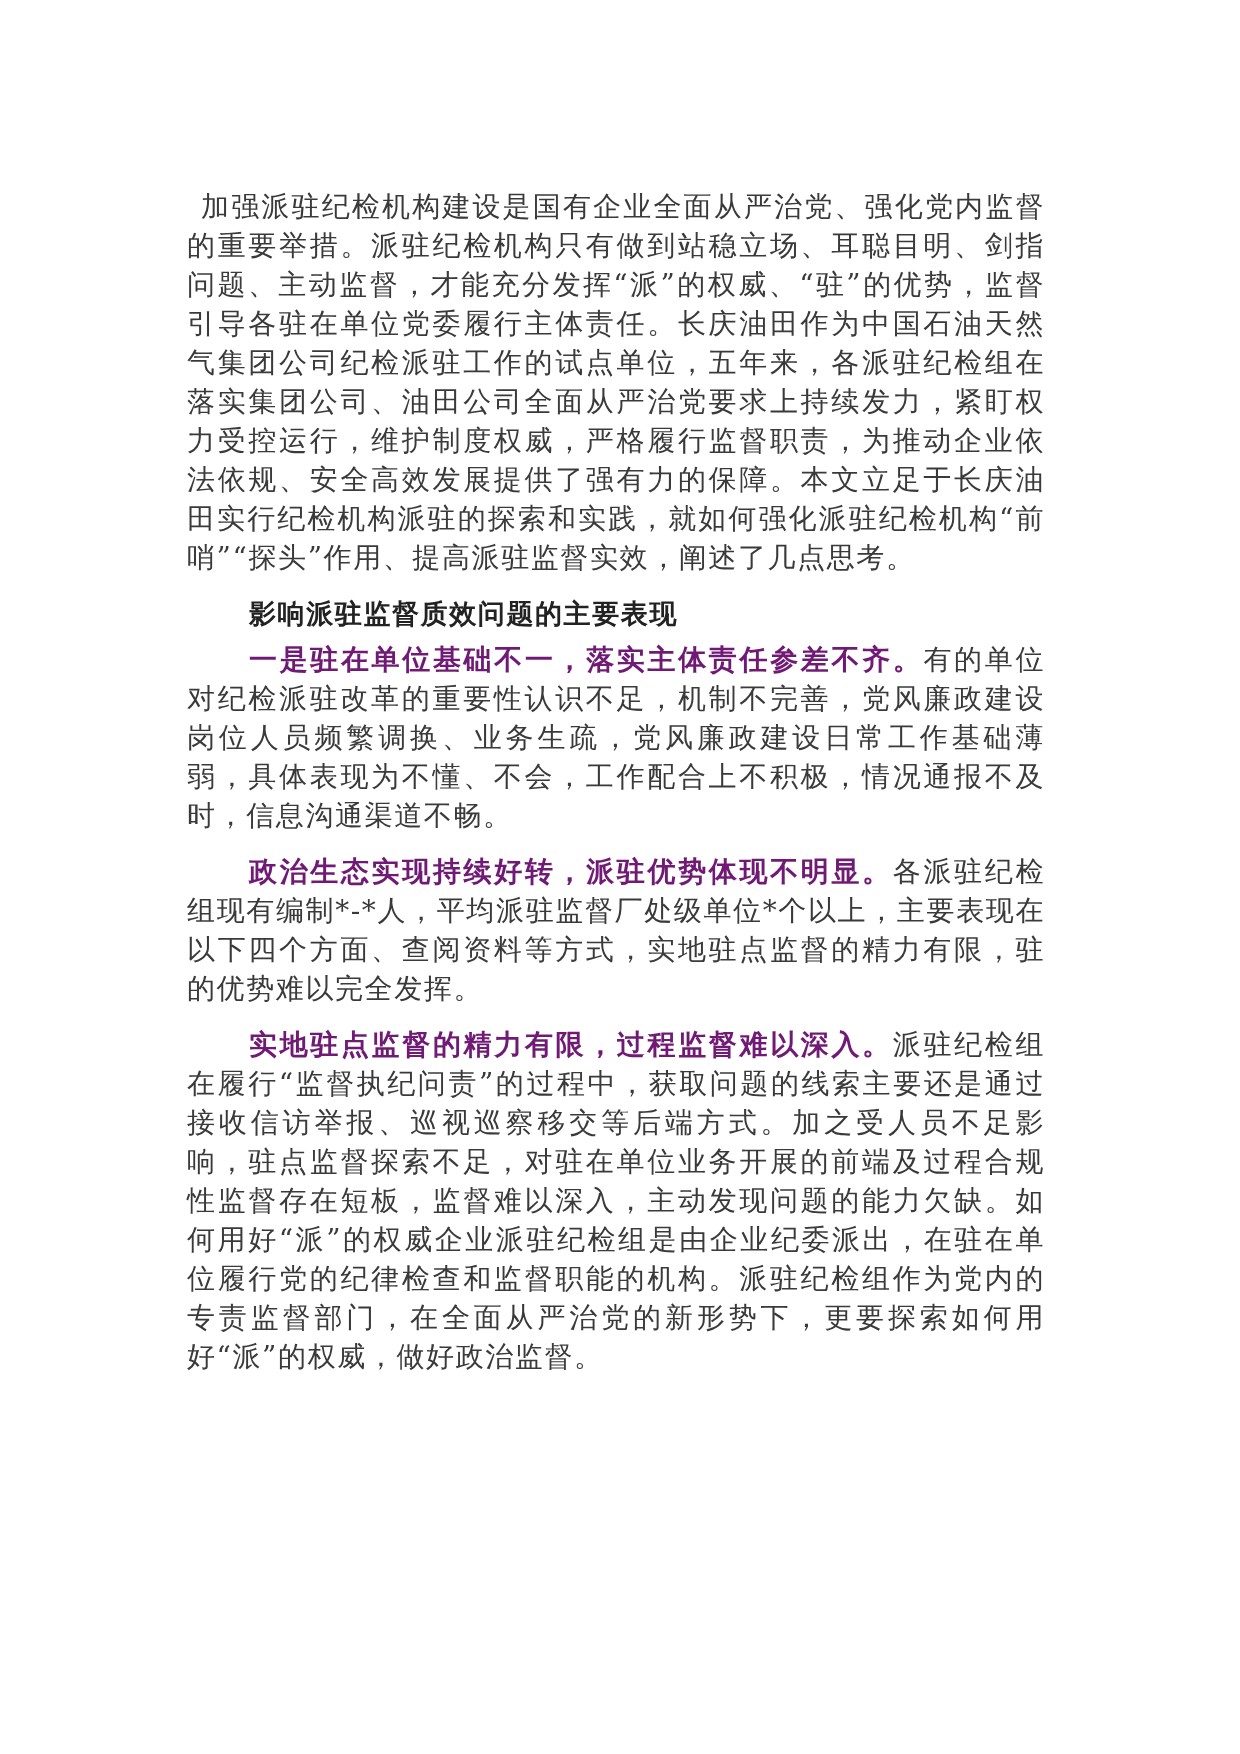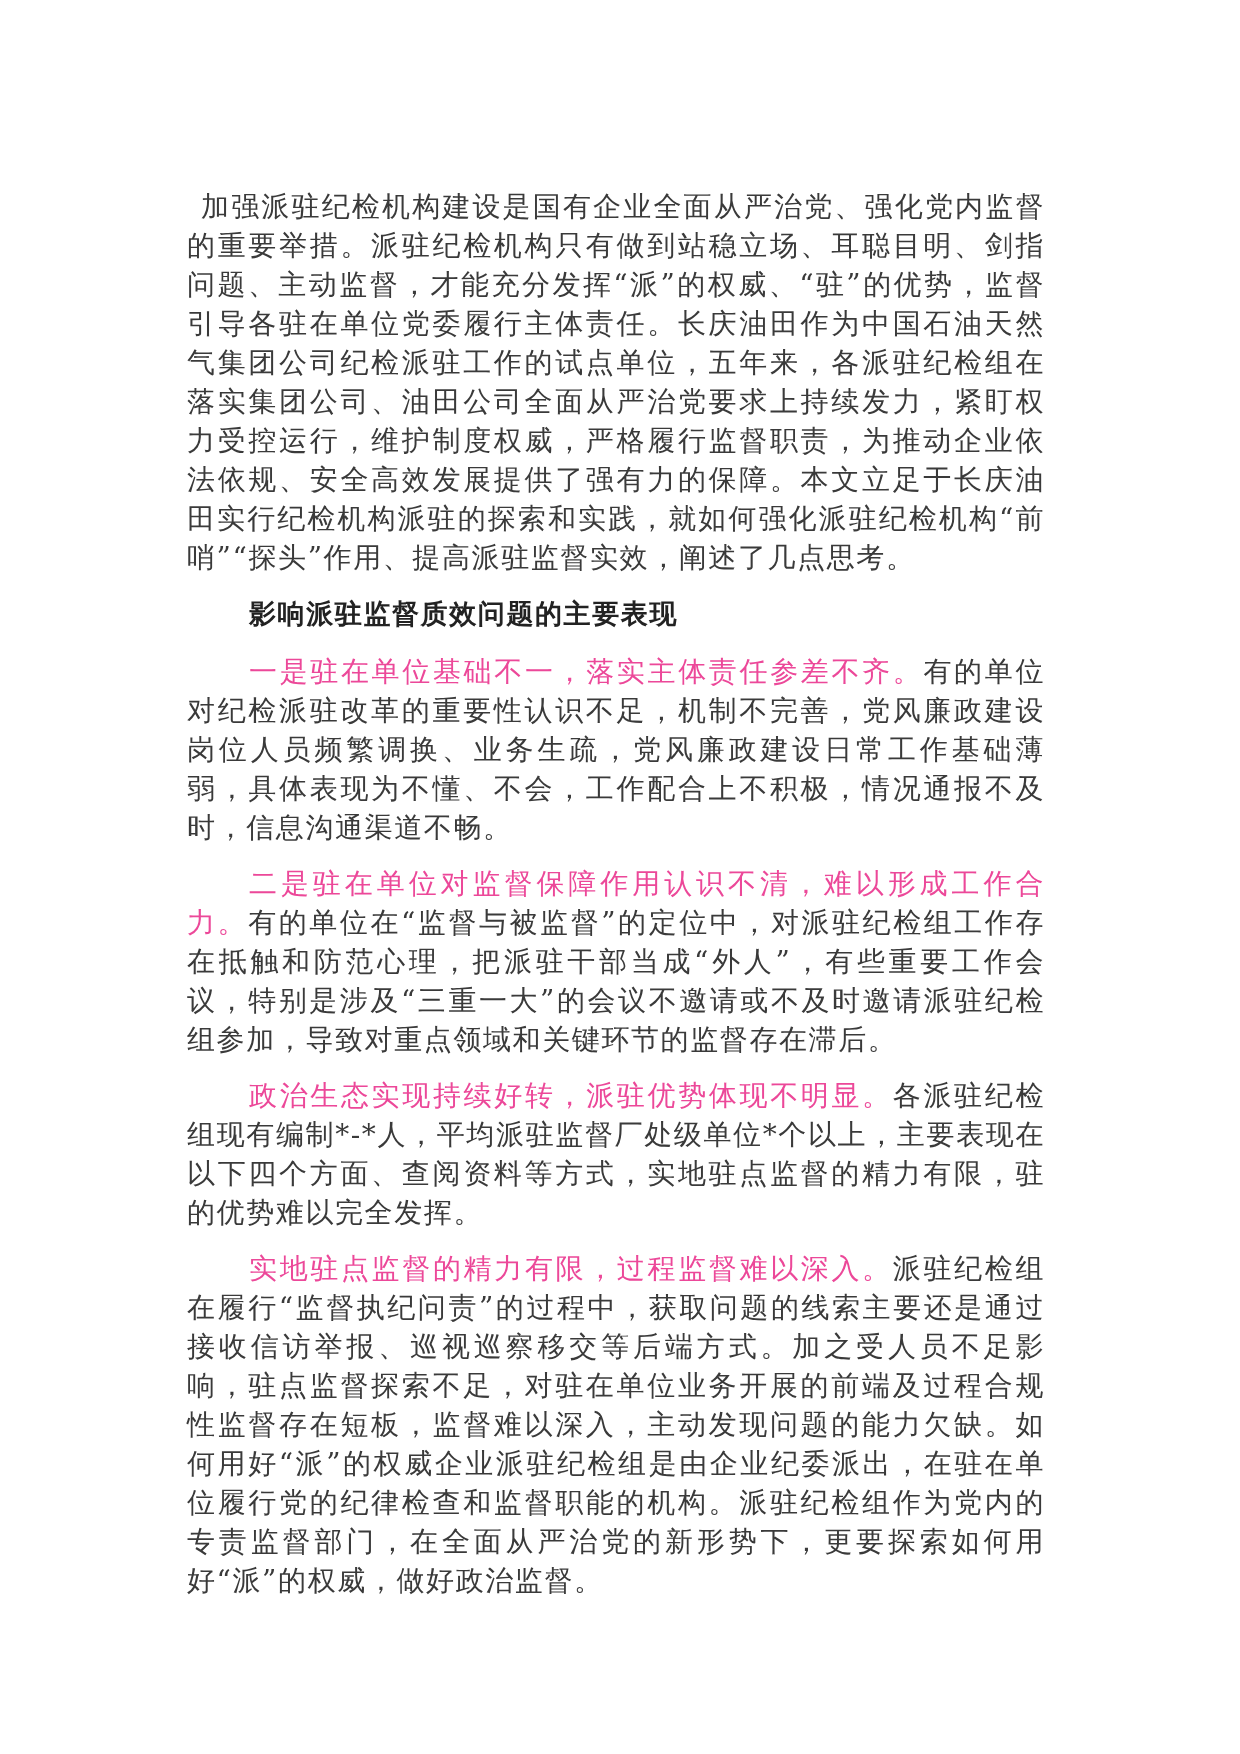--- a/index.html
+++ b/index.html
@@ -5,39 +5,36 @@
   html, body { margin: 0; padding: 0; background: #ffffff; }
   body { width: 1240px; height: 1754px; position: relative; overflow: hidden; }
   .page {
     position: absolute; left: 187px; top: 148px; width: 858px;
     font-family: "DejaVu Serif", "Liberation Serif", serif;
     color: #3a3a3a; font-size: 28px; line-height: 39px; letter-spacing: 1.6px;
   }
   .para { margin: 0 0 17px 0; text-align: justify; text-justify: inter-character; }
   .para.first { text-indent: 14px; margin-top: 39px; }
   .para.indent { text-indent: 62px; }
-  .heading { margin: 0 0 19px 0; text-indent: 62px; font-weight: bold; color: #222; font-family: "DejaVu Sans", "Liberation Sans", sans-serif; font-size: 27px; }
-  .lead { font-weight: normal; color: #ec4899; font-family: "DejaVu Sans", "Liberation Sans", sans-serif; }
+  .heading { margin: 0 0 7px 0; text-indent: 62px; font-weight: bold; color: #222; font-family: "DejaVu Sans", "Liberation Sans", sans-serif; font-size: 27px; }
+  .lead { font-weight: bold; color: #701a75; font-family: "DejaVu Sans", "Liberation Sans", sans-serif; }
 </style>
 </head>
 <body>
 
 <div class="page">
   <p class="para first">加强派驻纪检机构建设是国有企业全面从严治党、强化党内监督的重要举措。派驻纪检机构只有做到站稳立场、耳聪目明、剑指问题、主动监督，才能充分发挥“派”的权威、“驻”的优势，监督引导各驻在单位党委履行主体责任。长庆油田作为中国石油天然气集团公司纪检派驻工作的试点单位，五年来，各派驻纪检组在落实集团公司、油田公司全面从严治党要求上持续发力，紧盯权力受控运行，维护制度权威，严格履行监督职责，为推动企业依法依规、安全高效发展提供了强有力的保障。本文立足于长庆油田实行纪检机构派驻的探索和实践，就如何强化派驻纪检机构“前哨”“探头”作用、提高派驻监督实效，阐述了几点思考。</p>
 
   <p class="heading">影响派驻监督质效问题的主要表现</p>
 
 
   <p class="para indent">
     <span class="lead">一是驻在单位基础不一，落实主体责任参差不齐。</span><span>有的单位对纪检派驻改革的重要性认识不足，机制不完善，党风廉政建设岗位人员频繁调换、业务生疏，党风廉政建设日常工作基础薄弱，具体表现为不懂、不会，工作配合上不积极，情况通报不及时，信息沟通渠道不畅。</span>
   </p>
 
-  <p class="para indent">
-    <span class="lead">二是驻在单位对监督保障作用认识不清，难以形成工作合力。</span><span>有的单位在“监督与被监督”的定位中，对派驻纪检组工作存在抵触和防范心理，把派驻干部当成“外人”，有些重要工作会议，特别是涉及“三重一大”的会议不邀请或不及时邀请派驻纪检组参加，导致对重点领域和关键环节的监督存在滞后。</span>
-  </p>
 
   <p class="para indent">
     <span class="lead">政治生态实现持续好转，派驻优势体现不明显。</span><span>各派驻纪检组现有编制*-*人，平均派驻监督厂处级单位*个以上，主要表现在以下四个方面、查阅资料等方式，实地驻点监督的精力有限，驻的优势难以完全发挥。</span>
   </p>
 
   <p class="para indent">
     <span class="lead">实地驻点监督的精力有限，过程监督难以深入。</span><span>派驻纪检组在履行“监督执纪问责”的过程中，获取问题的线索主要还是通过接收信访举报、巡视巡察移交等后端方式。加之受人员不足影响，驻点监督探索不足，对驻在单位业务开展的前端及过程合规性监督存在短板，监督难以深入，主动发现问题的能力欠缺。如何用好“派”的权威企业派驻纪检组是由企业纪委派出，在驻在单位履行党的纪律检查和监督职能的机构。派驻纪检组作为党内的专责监督部门，在全面从严治党的新形势下，更要探索如何用好“派”的权威，做好政治监督。</span>
   </p>
 
 </div>

